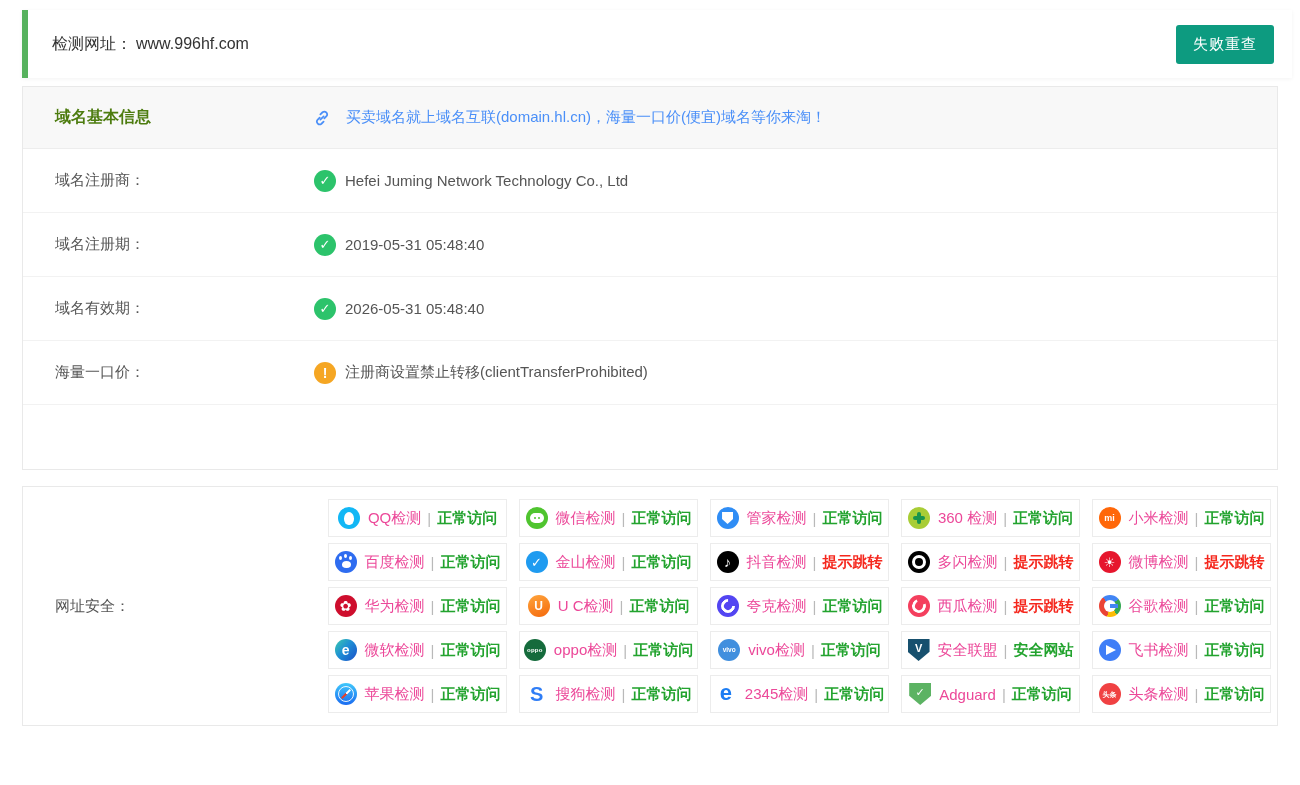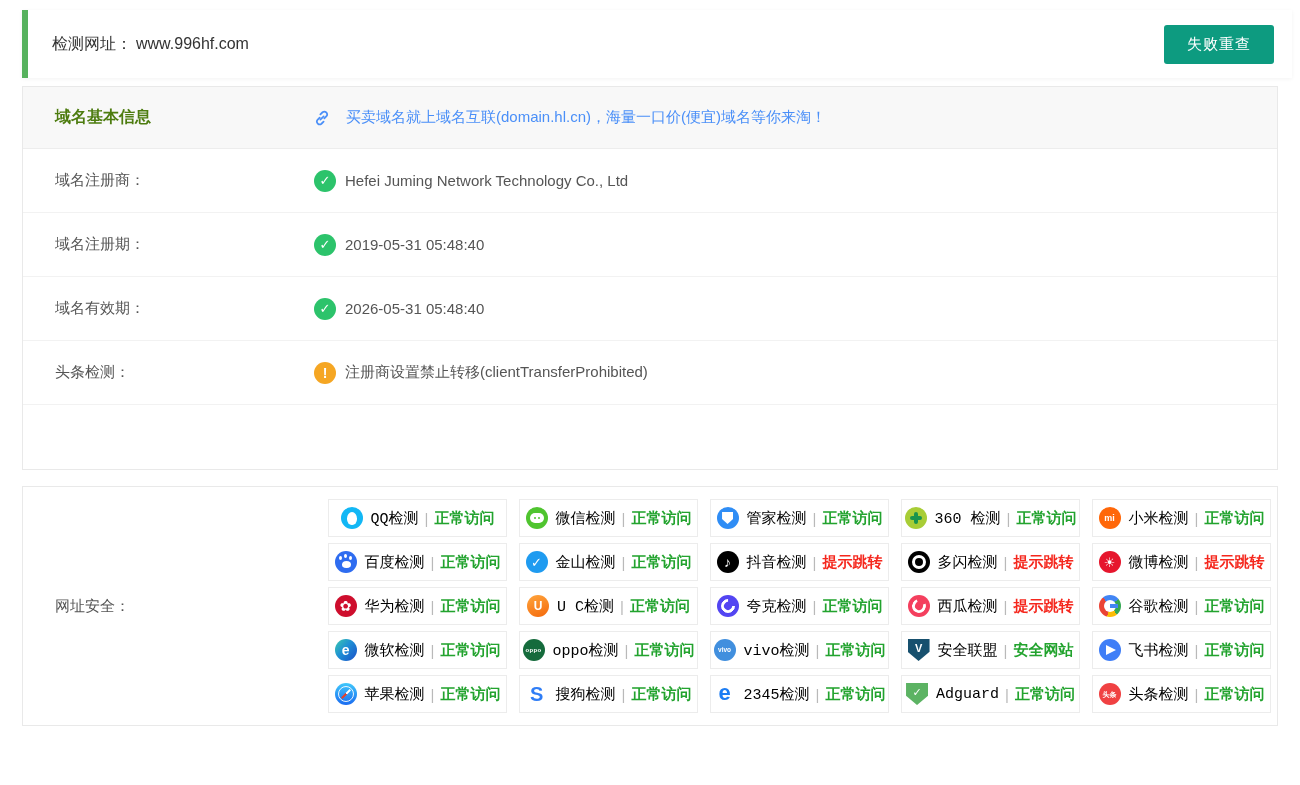--- a/index.html
+++ b/index.html
@@ -5,21 +5,21 @@
   * { margin:0; padding:0; box-sizing:border-box; }
   html,body { width:1300px; height:785px; background:#fff; overflow:hidden;
     font-family:"Liberation Sans","DejaVu Sans",sans-serif; color:#555; }
 
   
   .topbar { margin:10px 8px 0 22px; height:68px; display:flex; align-items:center;
     background:#fff; border-left:6px solid #57b25e; padding:0 18px 0 24px;
     box-shadow:0 1px 4px rgba(0,0,0,.05); }
   .topbar .urlwrap { font-size:16px; color:#333; display:flex; align-items:center; gap:4px; }
   .recheck-btn { margin-left:auto; background:#0d9b80; color:#fff; border:none;
-    font-size:15px; padding:10px 23px; border-radius:3px; cursor:pointer;
+    font-size:15px; padding:10px 17px; border-radius:3px; cursor:pointer;
     font-family:inherit; letter-spacing:1px; }
 
   
   .panel { margin:8px 22px 0 22px; width:1256px; border:1px solid #e9e9e9; background:#fff; }
   .panel + .panel { margin-top:16px; }
   .panel-header { height:62px; background:#f8f8f8; border-bottom:1px solid #ededed;
     display:flex; align-items:center; }
   .col-label { width:291px; padding-left:32px; flex:none; font-size:15px; color:#555; }
   .panel-header .title { font-size:16px; font-weight:bold; color:#4d7c0f; }
   .promo { display:flex; align-items:center; gap:16px; font-size:15px; color:#4a8ff8; }
@@ -34,21 +34,21 @@
     display:inline-flex; align-items:center; justify-content:center; font-weight:bold; }
   .sic-ok { background:#2cc36b; } .sic-ok::before { content:"✓"; font-size:13px; }
   .sic-warn { background:#f5a623; } .sic-warn::before { content:"!"; font-size:14px; }
 
   
   .sec-body { display:flex; align-items:center; padding:12px 0; }
   .badges { margin-left:auto; margin-right:6px; display:grid;
     grid-template-columns:repeat(5,179px); gap:6px 12px; }
   .badge { height:38px; border:1px solid #ececec; background:#fff; display:flex;
     align-items:center; justify-content:center; gap:0; cursor:pointer; font-size:15px; }
-  .bname { color:#000000; margin-left:8px;font-family:Liberation Mono, monospace; }
+  .bname { color:#ec4899; margin-left:8px; }
   .bsep { color:#b9b9b9; margin:0 6px; }
   .st-ok { color:#22a32e; font-weight:bold; }
   .st-warn { color:#f5271d; font-weight:bold; }
 
   
   .bicon { width:22px; height:22px; border-radius:50%; flex:none; position:relative;
     display:inline-flex; align-items:center; justify-content:center;
     color:#fff; font-weight:bold; overflow:hidden; }
   .bicon::before { line-height:1; }
 
@@ -171,21 +171,21 @@
 
       <div class="info-row">
         <div class="col-label">域名有效期：</div>
         <div class="col-value">
           <span class="sicon sic-ok"></span>
           <span>2026-05-31 05:48:40</span>
         </div>
       </div>
 
       <div class="info-row">
-        <div class="col-label">头条检测：</div>
+        <div class="col-label">海量一口价：</div>
         <div class="col-value">
           <span class="sicon sic-warn"></span>
           <span>注册商设置禁止转移(clientTransferProhibited)</span>
         </div>
       </div>
 
       <div class="info-row">
       </div>
     </div>
 </div>

